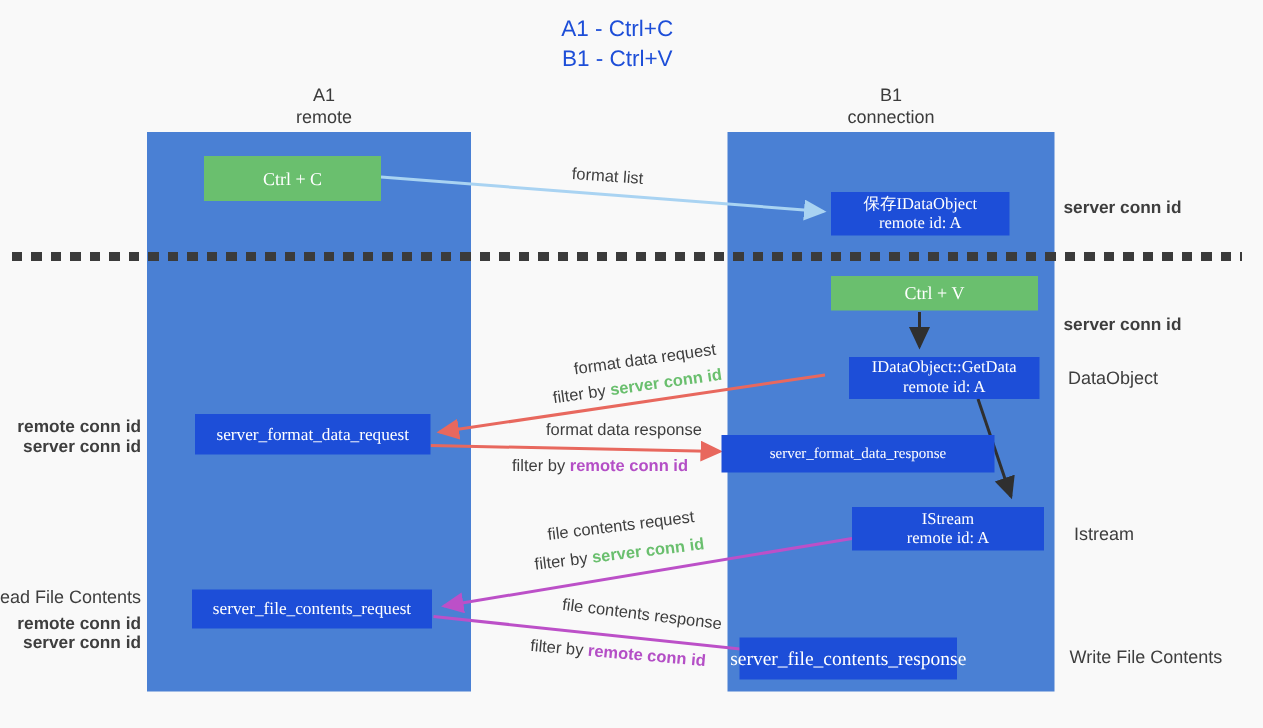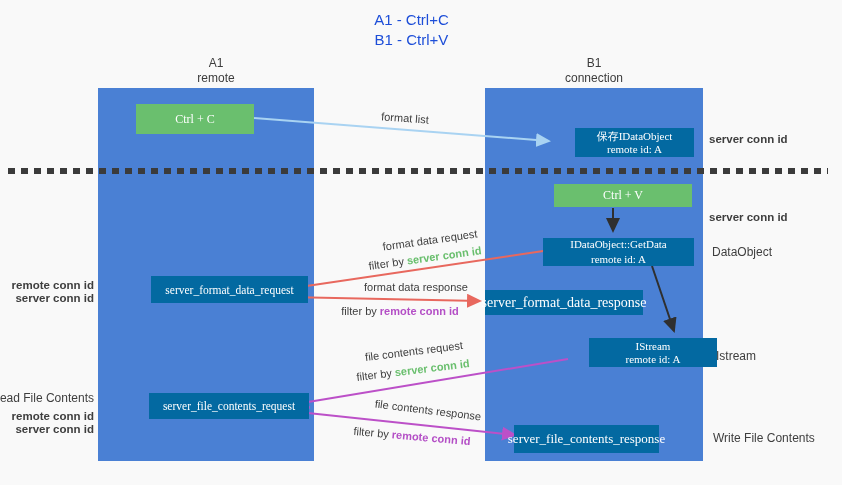--- a/index.html
+++ b/index.html
@@ -27,29 +27,29 @@
             background:repeating-linear-gradient(90deg,#3b3b3b 0 7px,transparent 7px 13px); }
 
   
   svg.arrows { position:absolute; left:0; top:0; z-index:3; pointer-events:none; }
 
   
   .node { position:absolute; z-index:4; display:flex; flex-direction:column;
           align-items:center; justify-content:center; color:#fff; text-align:center;
           border-radius:0;font-family:Liberation Serif, serif; }
   .green  { background:#6abf6e; }
-  .orange { background:#0369a1;margin-left:21px; }
+  .orange { background:#1d4ed8; }
   .node .l1 { font-size:11px; line-height:13px; }
   .node .l2 { font-size:11px; line-height:13px; }
   .box-ctrl-c   { left:136px; top:104px; width:118px; height:30px; font-size:12px; }
   .box-save     { left:554px; top:128px; width:119px; height:29px; }
   .box-ctrl-v   { left:554px; top:184px; width:138px; height:23px; font-size:12px; }
-  .box-getdata  { left:522px; top:238px; width:151px; height:28px;justify-content:space-between; }
+  .box-getdata  { left:566px; top:238px; width:127px; height:28px; }
   .box-fmt-req  { left:130px; top:276px; width:157px; height:27px; font-size:11.5px; }
-  .box-fmt-resp { left:464px; top:290px; width:158px; height:25px; font-size:14px; }
+  .box-fmt-resp { left:481px; top:290px; width:182px; height:25px; font-size:10px; }
   .box-istream  { left:568px; top:338px; width:128px; height:29px; }
   .box-file-req { left:128px; top:393px; width:160px; height:26px; font-size:11.5px; }
   .box-file-resp{ left:493px; top:425px; width:145px; height:28px; font-size:13px; }
 
   
   .elabel { position:absolute; z-index:5; width:130px; text-align:center;
             font-size:11px; line-height:14px; color:#3e3e3e; white-space:nowrap; }
   .green-t  { color:#6abf6e; font-weight:700; }
   .purple-t { color:#b44fc6; font-weight:700; }
   .lbl-format-list     { left:340px; top:111px; transform:rotate(4deg); }

